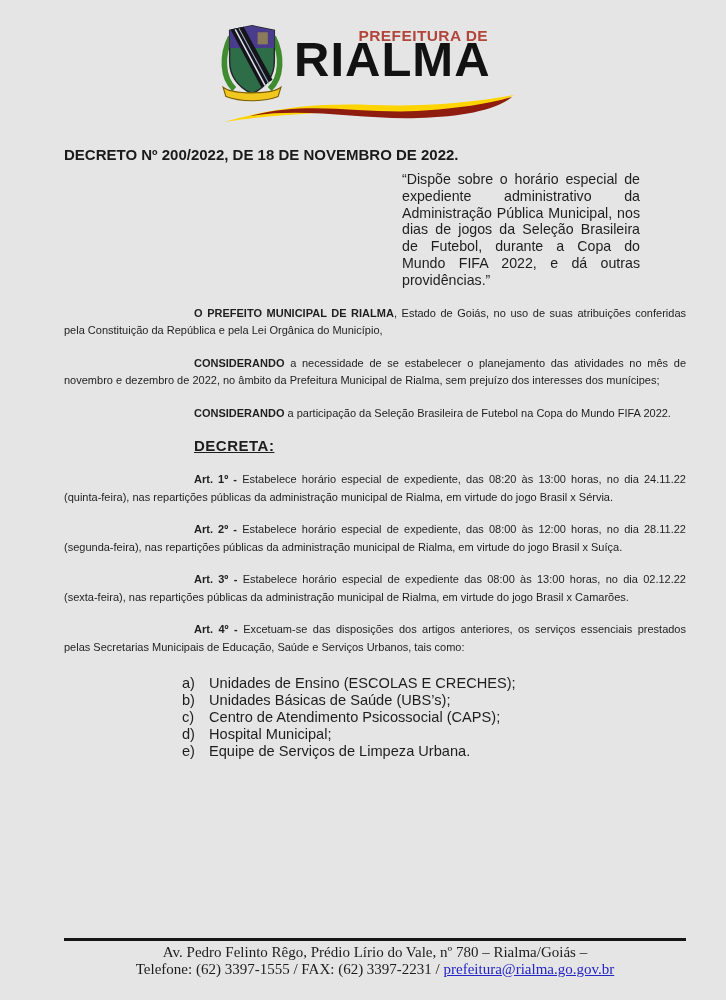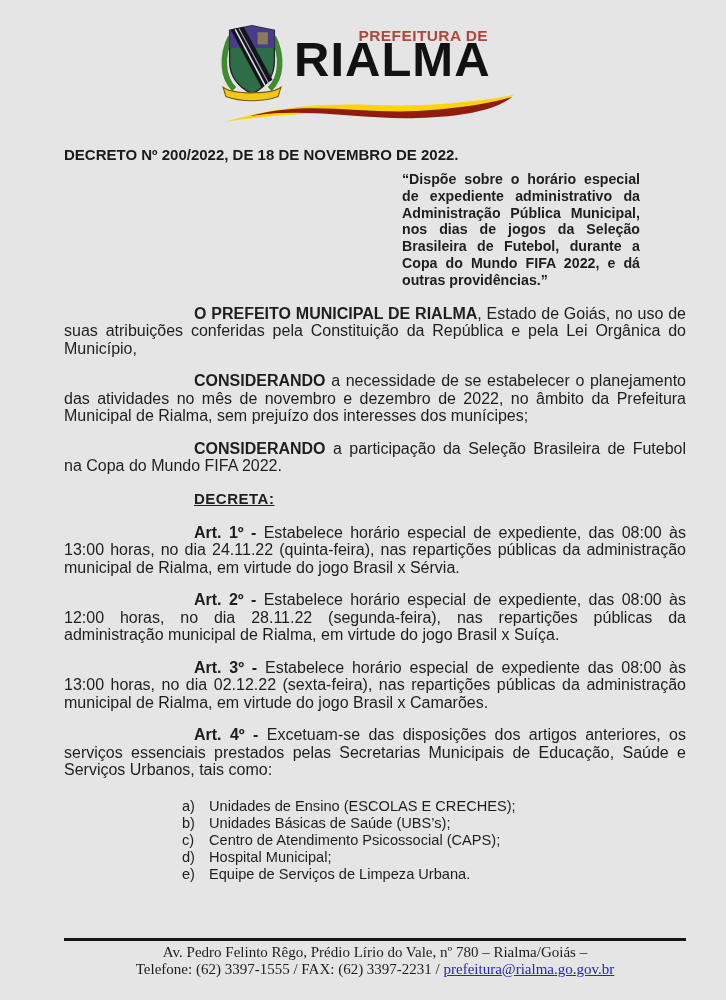--- a/index.html
+++ b/index.html
@@ -21,25 +21,25 @@
     position:absolute;left:294px;top:35px;width:210px;
     font-size:49px;font-weight:bold;letter-spacing:1px;line-height:1;
     color:#121212;
   }
   .swoosh{position:absolute;left:222px;top:93px;width:294px;height:32px;}
   
   .content{margin:14px 40px 0 64px;width:622px;}
   .title{font-weight:bold;font-size:15px;margin:0 0 8px 0;color:#1a1a1a;}
   .epigraph{
     width:238px;margin:0 46px 16px auto;
-    font-weight:bold;font-size:14.2px;line-height:16.8px;
+    font-weight:normal;font-size:14.2px;line-height:16.8px;
     text-align:justify;
   }
   .para{
-    margin:0 0 15px 0;font-size:16px;line-height:17.5px;
+    margin:0 0 15px 0;font-size:11px;line-height:17.5px;
     text-align:justify;text-indent:130px;
   }
   .b{font-weight:bold;}
   .decreta{
     margin:3px 0 17px 130px;font-size:15px;font-weight:bold;
   }
   .decreta .u{text-decoration:underline;letter-spacing:.5px;}
   .ex-list{margin:19px 0 0 118px;font-size:14.6px;line-height:17px;}
   .li{display:flex;}
   .li-label{flex:0 0 27px;}
@@ -85,21 +85,21 @@
     <div class="epigraph">“Dispõe sobre o horário especial de expediente administrativo da Administração Pública Municipal, nos dias de jogos da Seleção Brasileira de Futebol, durante a Copa do Mundo FIFA 2022, e dá outras providências.”</div>
 
     <p class="para"><span class="b">O PREFEITO MUNICIPAL DE RIALMA</span><span>, Estado de Goiás, no uso de suas atribuições conferidas pela Constituição da República e pela Lei Orgânica do Município,</span></p>
 
     <p class="para"><span class="b">CONSIDERANDO</span><span> a necessidade de se estabelecer o planejamento das atividades no mês de novembro e dezembro de 2022, no âmbito da Prefeitura Municipal de Rialma, sem prejuízo dos interesses dos munícipes;</span></p>
 
     <p class="para"><span class="b">CONSIDERANDO</span><span> a participação da Seleção Brasileira de Futebol na Copa do Mundo FIFA 2022.</span></p>
 
     <p class="decreta"><span class="u">DECRETA:</span></p>
 
-    <p class="para"><span class="b">Art. 1º - </span><span>Estabelece horário especial de expediente, das 08:00 às 13:00 horas, no dia 24.11.22 (quinta-feira), nas repartições públicas da administração municipal de Rialma, em virtude do jogo Brasil x Sérvia.</span></p>
+    <p class="para"><span class="b">Art. 1º - </span><span>Estabelece horário especial de expediente, das 08:20 às 13:00 horas, no dia 24.11.22 (quinta-feira), nas repartições públicas da administração municipal de Rialma, em virtude do jogo Brasil x Sérvia.</span></p>
 
     <p class="para"><span class="b">Art. 2º - </span><span>Estabelece horário especial de expediente, das 08:00 às 12:00 horas, no dia 28.11.22 (segunda-feira), nas repartições públicas da administração municipal de Rialma, em virtude do jogo Brasil x Suíça.</span></p>
 
     <p class="para"><span class="b">Art. 3º - </span><span>Estabelece horário especial de expediente das 08:00 às 13:00 horas, no dia 02.12.22 (sexta-feira), nas repartições públicas da administração municipal de Rialma, em virtude do jogo Brasil x Camarões.</span></p>
 
     <p class="para"><span class="b">Art. 4º - </span><span>Excetuam-se das disposições dos artigos anteriores, os serviços essenciais prestados pelas Secretarias Municipais de Educação, Saúde e Serviços Urbanos, tais como:</span></p>
 
     <div class="ex-list">
       <div class="li">
           <span class="li-label">a)</span>

